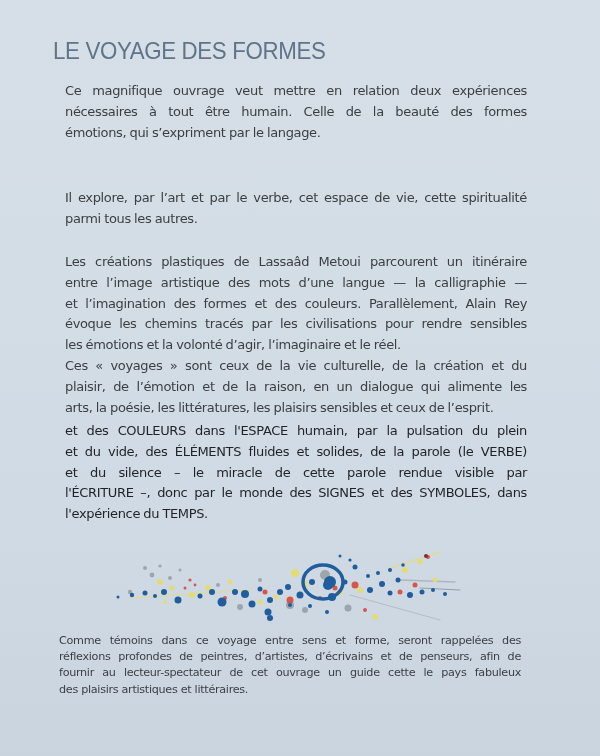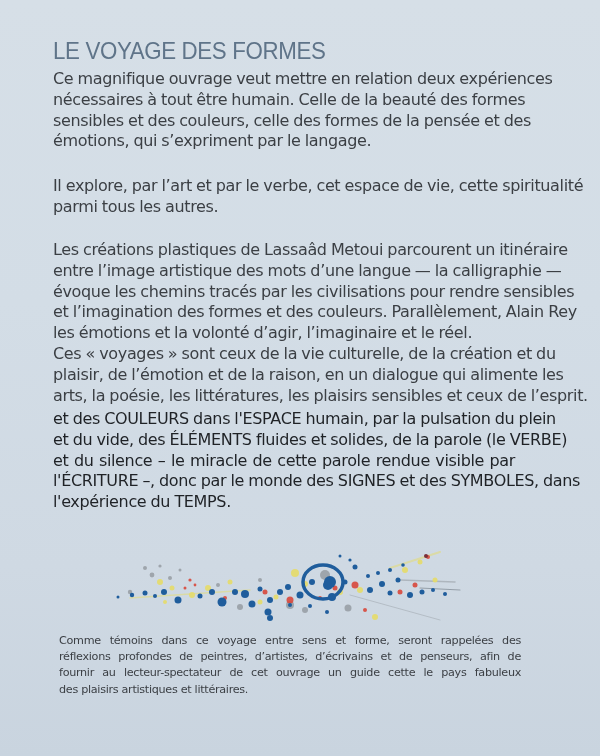--- a/index.html
+++ b/index.html
@@ -34,24 +34,24 @@
       margin: 0;
       transform: scaleX(0.93);
       transform-origin: left center;
       white-space: nowrap;
     }
     .body-text {
       position: absolute;
       left: 53px;
       width: 462px;
       font-family: "DejaVu Sans", sans-serif;
-      font-size: 16px;
+      font-size: 13px;
       line-height: 20.8px;
       text-align: justify;
-      margin: 0;
+      margin: 12px;
       letter-spacing: -0.35px;
       word-spacing: -0.5px;
       color: #3b3f44;
     }
     .p1 { top: 69px; }
     .p2 { top: 176px; }
     .p3 { top: 240px; }
     .p4 { top: 344px; }
     .p5 { top: 409px; color: #1f2226; }
     .line {
@@ -86,34 +86,33 @@
 </head>
 <body>
 
 <div class="page">
 
   <h1 class="title">LE VOYAGE DES FORMES</h1>
 
   <p class="body-text p1">
     <span class="line">Ce magnifique ouvrage veut mettre en relation deux expériences</span>
     <span class="line">nécessaires à tout être humain. Celle de la beauté des formes</span>
-    <span class="line">sensibles et des couleurs, celle des formes de la pensée et des</span>
     <span class="line last">émotions, qui s’expriment par le langage.</span>
   </p>
 
   <p class="body-text p2">
     <span class="line">Il explore, par l’art et par le verbe, cet espace de vie, cette spiritualité</span>
     <span class="line last">parmi tous les autres.</span>
   </p>
 
   <p class="body-text p3">
     <span class="line">Les créations plastiques de Lassaâd Metoui parcourent un itinéraire</span>
     <span class="line">entre l’image artistique des mots d’une langue — la calligraphie —</span>
+    <span class="line">et l’imagination des formes et des couleurs. Parallèlement, Alain Rey</span>
     <span class="line">évoque les chemins tracés par les civilisations pour rendre sensibles</span>
-    <span class="line">et l’imagination des formes et des couleurs. Parallèlement, Alain Rey</span>
     <span class="line last">les émotions et la volonté d’agir, l’imaginaire et le réel.</span>
   </p>
 
   <p class="body-text p4">
     <span class="line">Ces « voyages » sont ceux de la vie culturelle, de la création et du</span>
     <span class="line">plaisir, de l’émotion et de la raison, en un dialogue qui alimente les</span>
     <span class="line last">arts, la poésie, les littératures, les plaisirs sensibles et ceux de l’esprit.</span>
   </p>
 
   <p class="body-text p5">

